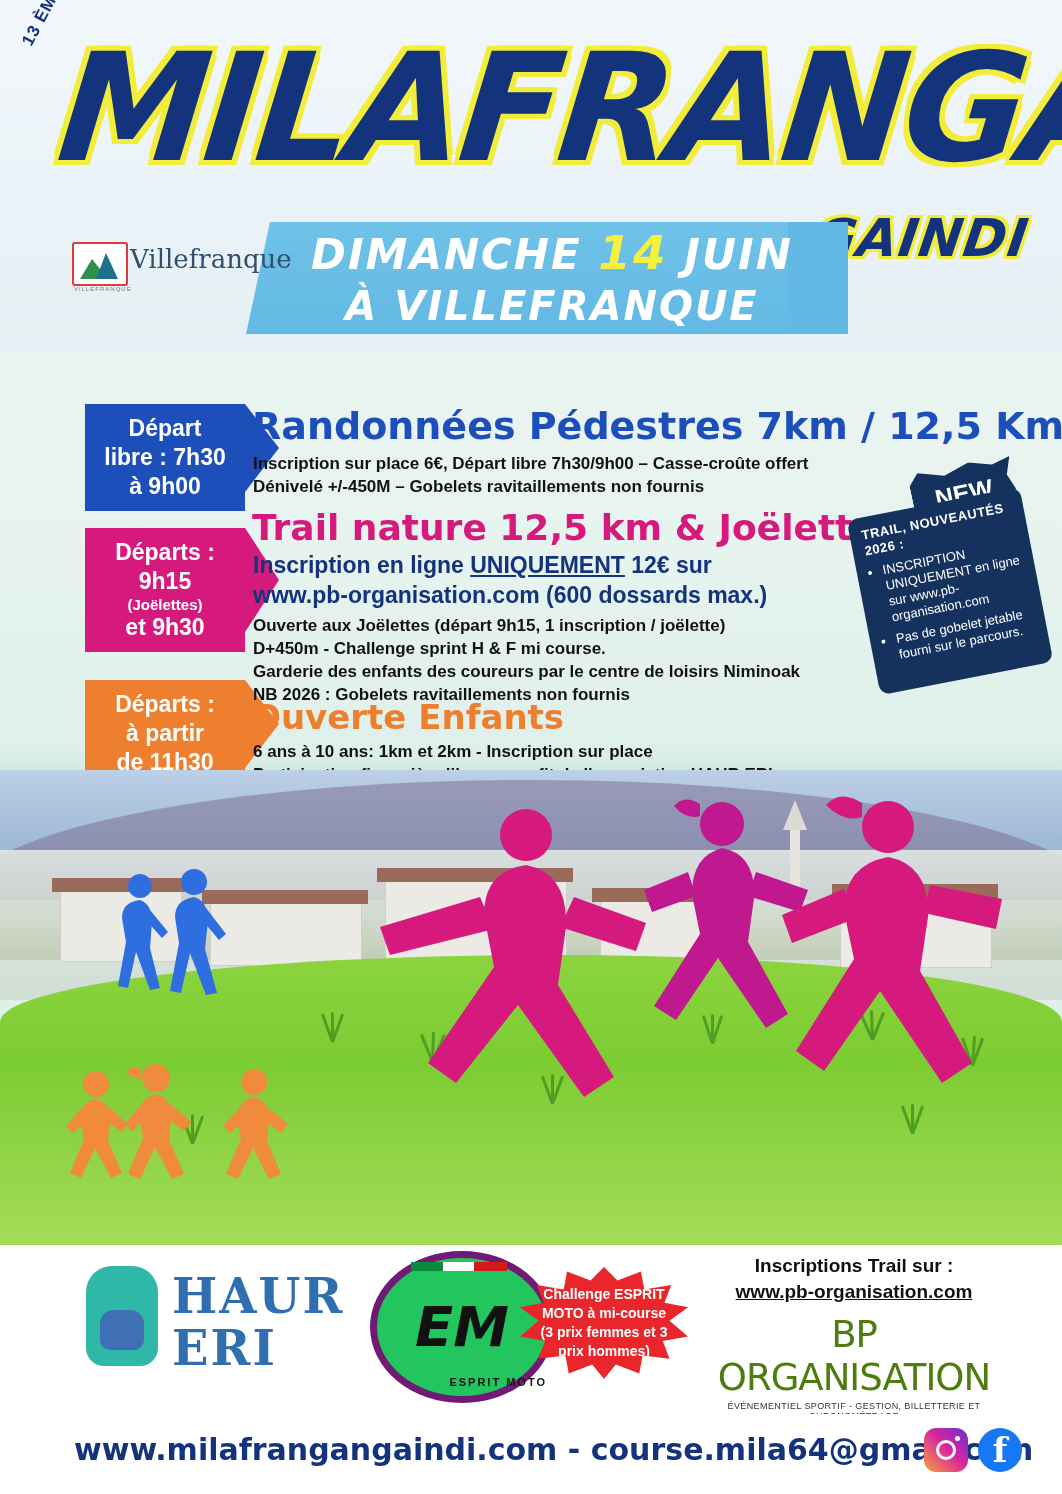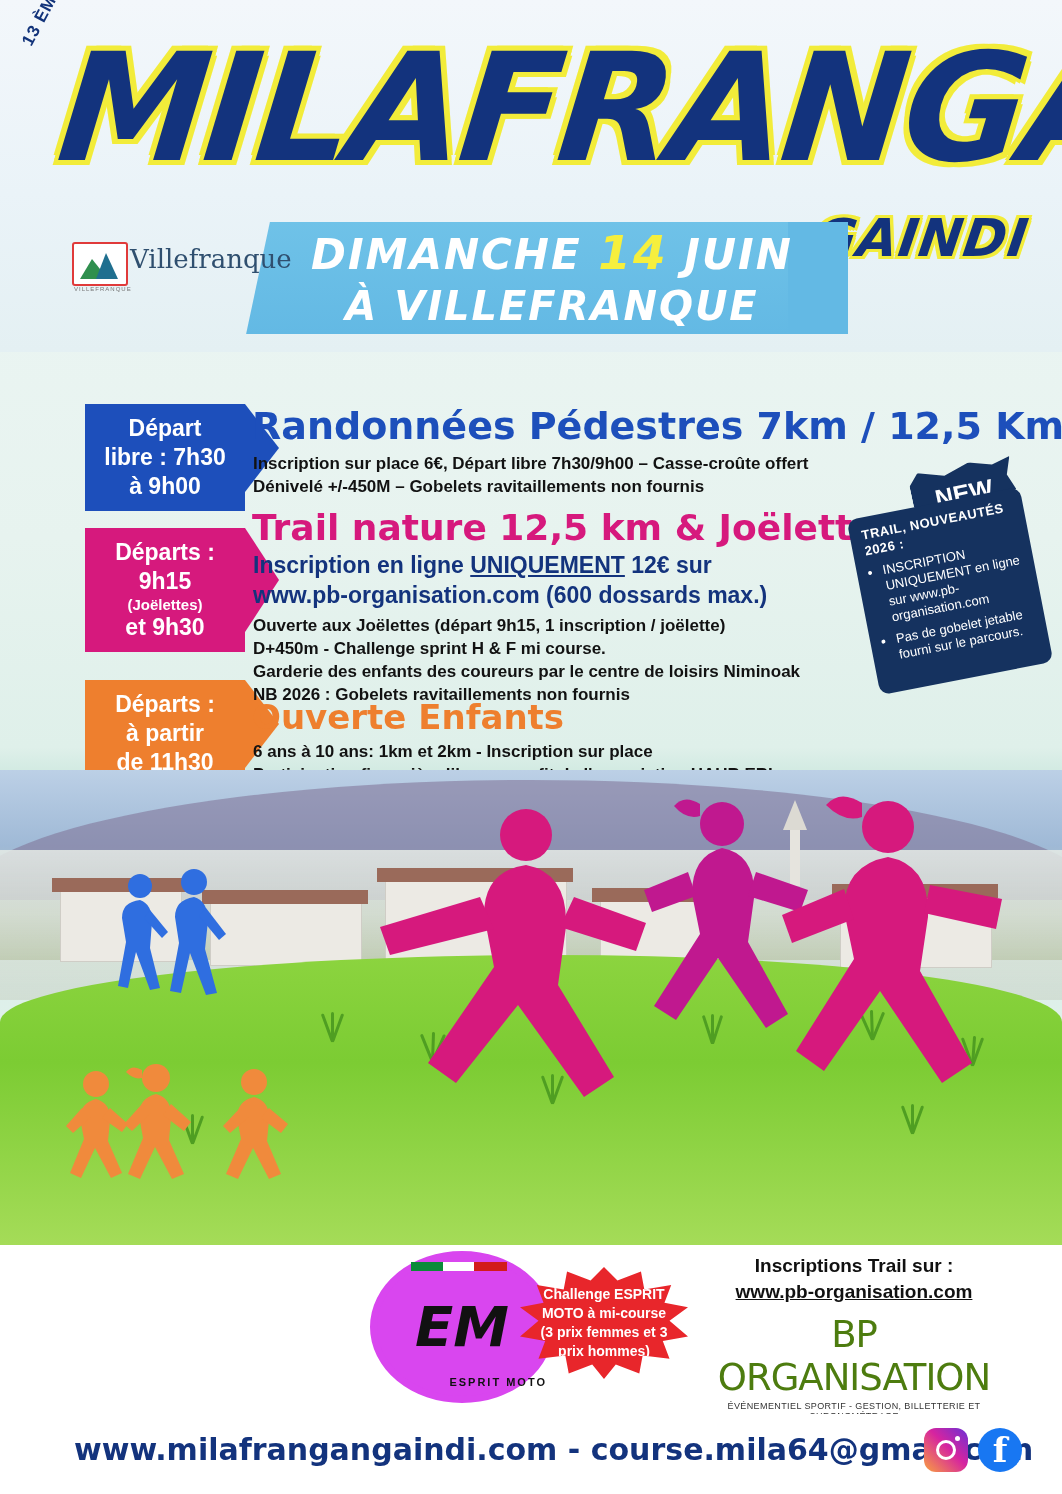--- a/index.html
+++ b/index.html
@@ -226,22 +226,22 @@
   .haureri .hand:after{
     content:"";position:absolute;left:14px;top:44px;width:44px;height:40px;
     background:#3f6fb5;border-radius:14px 14px 10px 10px;
   }
   .haureri .txt{
     position:absolute;left:86px;top:10px;font-family:"DejaVu Serif", serif;
     font-size:48px;line-height:52px;color:#2f6fb0;font-weight:bold;letter-spacing:2px;
   }
   .em{
     position:absolute;left:370px;top:6px;width:170px;height:138px;
-    border:7px solid #d946ef;border-radius:50%;
-    background:#d946ef;
+    border:7px solid #701a75;border-radius:50%;
+    background:#22c55e;
   }
   .em .label{
     position:absolute;left:0;right:0;top:36px;text-align:center;
     font-size:56px;font-style:italic;font-weight:bold;color:#111;
     font-family:"DejaVu Sans", sans-serif;
   }
   .em .sub{
     position:absolute;left:0;right:0;bottom:8px;text-align:right;
     font-size:11px;letter-spacing:2px;color:#111;font-weight:bold;
   }
@@ -517,20 +517,27 @@
           <path d="M92 8 q-22 -14 -36 2 q18 18 36 12z"></path>
           <path d="M118 62 q42 8 40 60 l-8 54 l52 92 l-30 20 l-62 -92 l-56 80 l-28 -20 l58 -92 l-10 -48 q0 -46 44 -54z"></path>
           <path d="M74 94 l-62 26 l10 28 l62 -24z"></path>
           <path d="M160 90 l72 14 l-6 30 l-72 -16z"></path>
         </g>
       </svg>
     </div>
   </div>
 
   <div class="sponsors">
+    <div class="haureri">
+      <div class="hand"></div>
+      <div class="txt">
+        <div>HAUR</div>
+        <div>ERI</div>
+      </div>
+    </div>
 
     <div class="em">
       <div class="flag"></div>
       <div class="label">EM</div>
       <div class="sub">ESPRIT MOTO</div>
     </div>
 
     <div class="star">Challenge ESPRIT MOTO à mi-course (3 prix femmes et 3 prix hommes)</div>
 
     <div class="bp">

